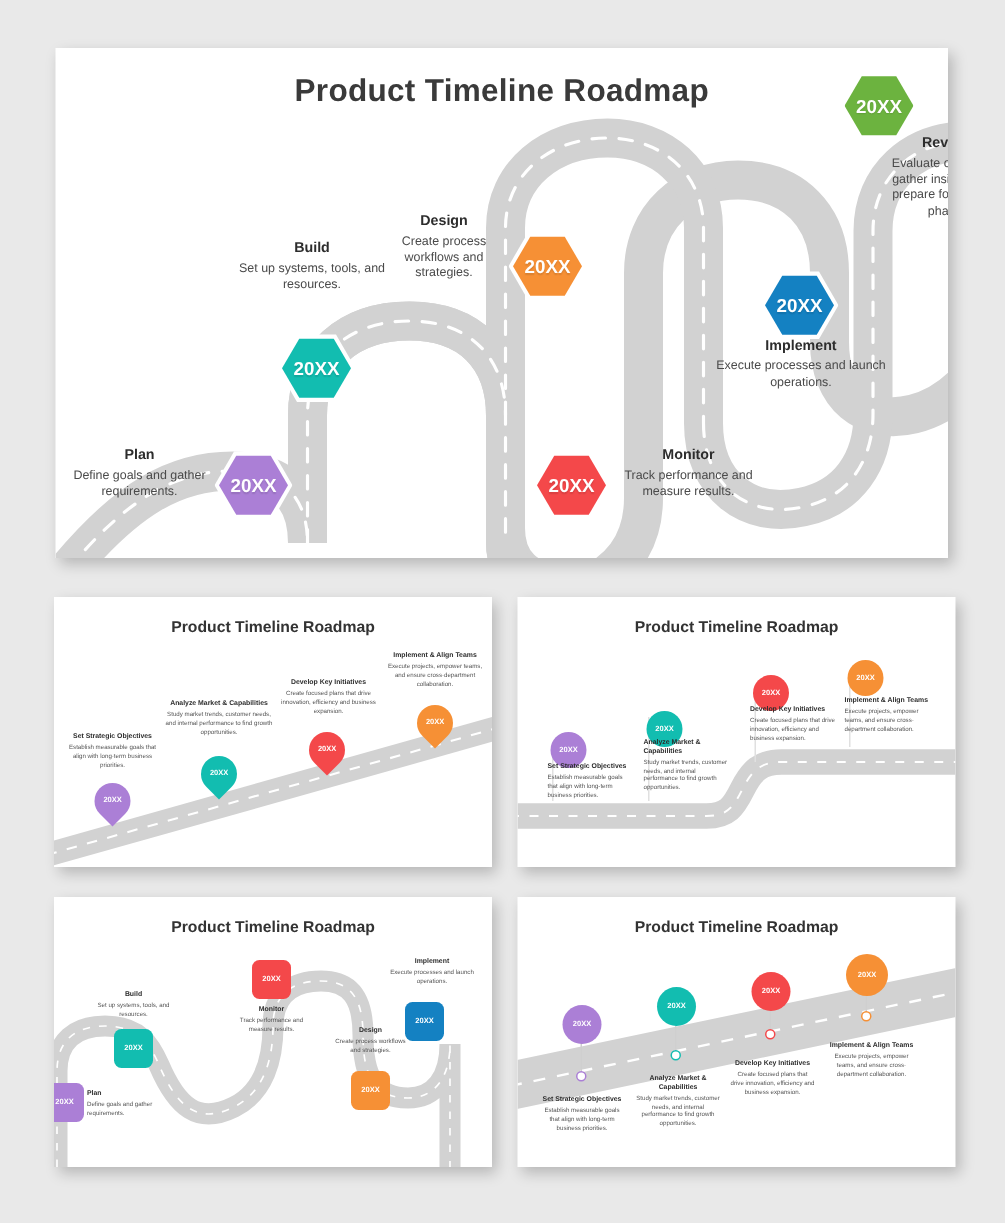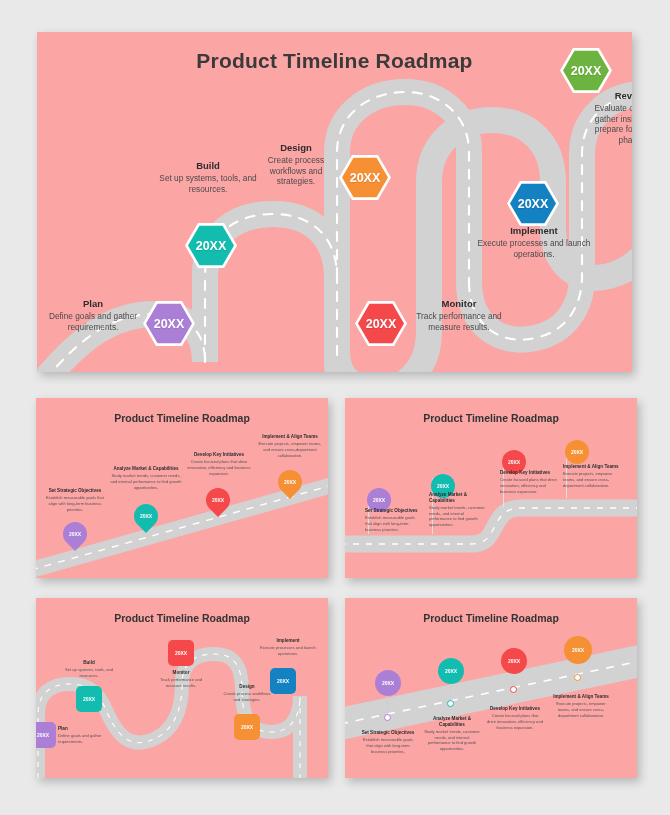--- a/index.html
+++ b/index.html
@@ -5,21 +5,21 @@
   html,body{margin:0;padding:0;}
   body{
     width:670px;height:815px;
     background:#e9e9e9;
     font-family:"Liberation Sans",sans-serif;
     overflow:hidden;
     position:relative;
   }
   .slide{
     position:absolute;
-    background:#fca5a5;
+    background:#ffffff;
     box-shadow:3px 4px 9px rgba(0,0,0,0.22);
     overflow:hidden;
     text-decoration:underline;
   }
   
   #main-slide{left:37px;top:32px;width:595px;height:340px;}
   .main-title{
     position:absolute;left:0;top:17px;width:100%;
     text-align:center;
     font-size:21px;font-weight:bold;color:#3a3a3a;

